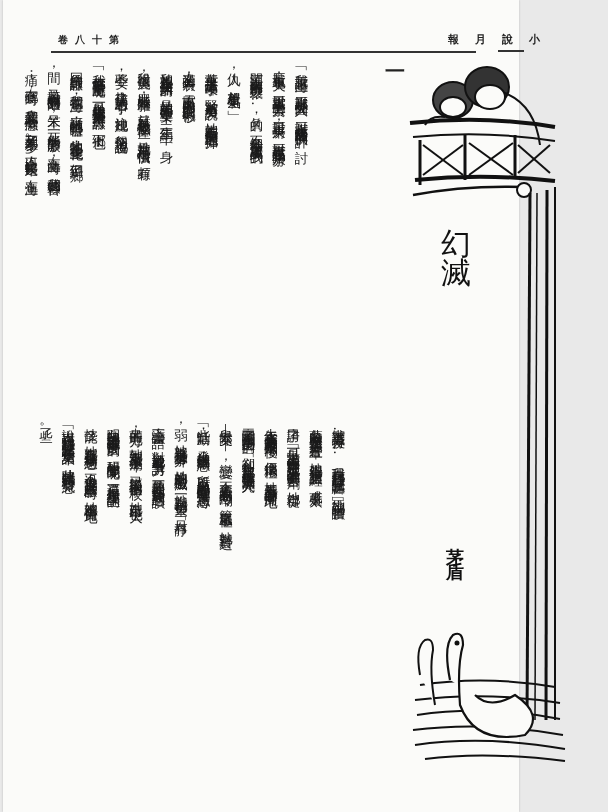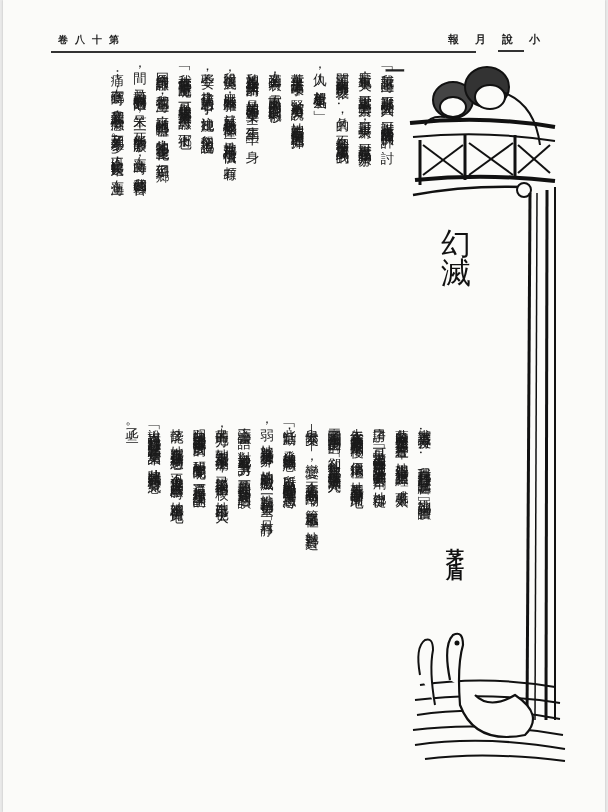--- a/index.html
+++ b/index.html
@@ -1,17 +1,17 @@
 <!DOCTYPE html>
 <html><head>
 <meta charset="utf-8">
 <style>
   html,body{margin:0;padding:0;background:#e9e9e9;}
   body{width:608px;height:812px;position:relative;overflow:hidden;font-family:"DejaVu Serif","Liberation Serif",serif;}
-  .page{position:absolute;left:3px;top:0;width:602px;height:812px;background:#fbfbf9;box-shadow:0 0 2px #bbb;}
+  .page{position:absolute;left:3px;top:0;width:516px;height:812px;background:#fbfbf9;box-shadow:0 0 2px #bbb;}
   .header{position:absolute;top:0;left:0;width:602px;height:60px;}
   .hdr-left{position:absolute;left:55px;top:33px;font-size:10px;letter-spacing:7px;color:#222;font-weight:bold;}
   .hdr-right{position:absolute;left:445px;top:32px;font-size:11px;color:#222;font-weight:bold;display:flex;gap:16px;}
   .rule{position:absolute;left:48px;top:51px;width:425px;height:1.5px;background:#333;}
   .rule3{position:absolute;left:495px;top:50px;width:26px;height:1.5px;background:#333;}
 
   .block{position:absolute;writing-mode:vertical-rl;font-size:13.4px;line-height:22.5px;color:#1a1a1a;letter-spacing:1.4px;}
   .block p{margin:0;padding:0;}
   .upper{right:207px;top:62px;height:332px;width:350px;}
   .lower{right:170px;top:418px;height:340px;width:388px;}

